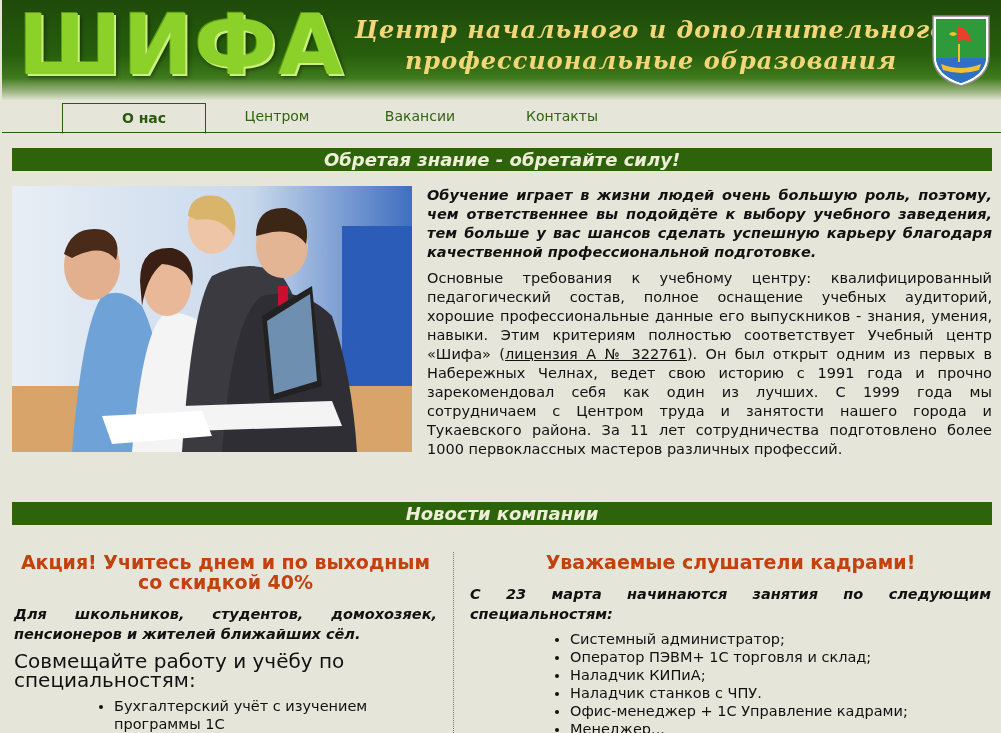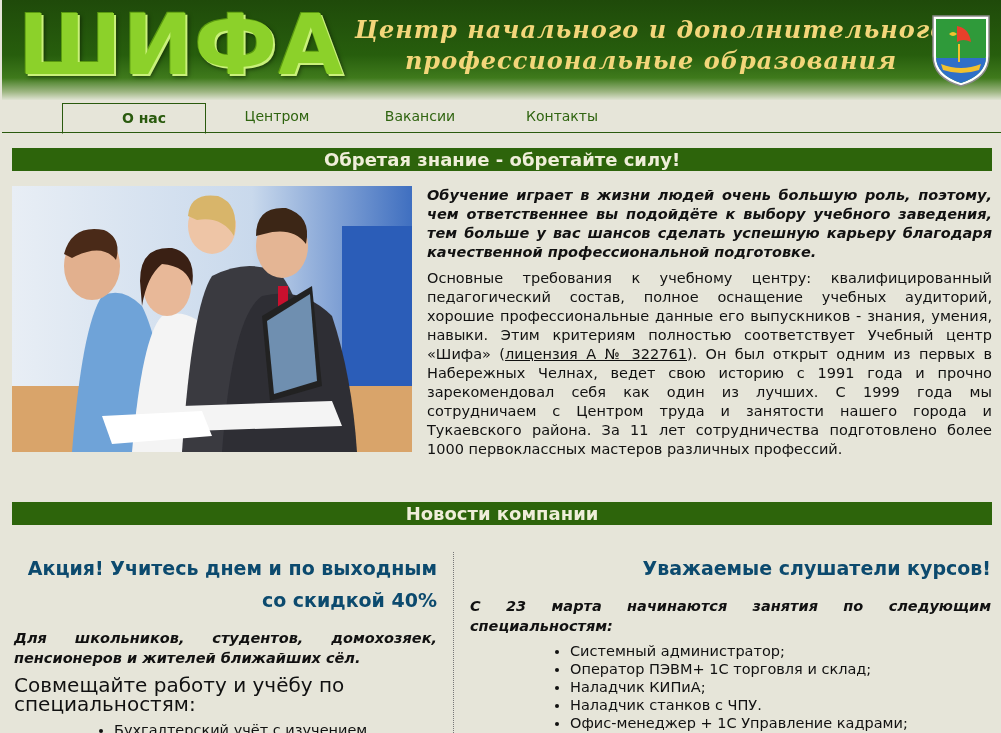--- a/index.html
+++ b/index.html
@@ -15,33 +15,33 @@
     font-family: "DejaVu Serif", serif; font-style: italic; font-weight: bold; font-size: 24px; line-height: 31px;
     color: #f3d67a; letter-spacing: 1px; margin-left: 29px; }
   .emblem { position: absolute; left: 927px; top: 12px; width: 64px; height: 76px; }
 
   .nav { position: absolute; left: 2px; top: 103px; width: 999px; height: 30px; border-bottom: 1px solid #2a5a0e; }
   .nav-tab { position: absolute; top: 0; height: 30px; width: 144px; text-align: center; line-height: 26px;
     font-size: 14px; color: #2f6410; cursor: pointer; }
   .nav-tab.active { border: 1px solid #2a5a0e; border-bottom: 1px solid #e6e5d9; height: 31px; font-weight: bold; color: #2a5a0e; line-height: 28px; padding-left: 20px; }
 
   .section-bar { position: absolute; left: 12px; width: 980px; height: 23px; background: #2d640b;
-    color: #efeed9; font-weight: bold; font-size: 18px; text-align: center; line-height: 23px; }
+    color: #efeed9; font-weight: bold; font-style: italic; font-size: 18px; text-align: center; line-height: 23px; }
 
   .photo { position: absolute; left: 12px; top: 186px; width: 400px; height: 266px; overflow: hidden; background: #c8d8e8; }
 
   .intro { position: absolute; left: 427px; top: 186px; width: 565px; }
   .intro-lead { font-style: italic; font-weight: bold; font-size: 14.5px; line-height: 19px; text-align: justify; }
   .intro-body { margin-top: 7px; font-size: 14.5px; line-height: 19px; text-align: justify; }
   .intro-body a { color: #111; text-decoration: underline; }
 
   .col-left { position: absolute; left: 14px; top: 552px; width: 423px; }
   .col-right { position: absolute; left: 470px; top: 552px; width: 521px; }
   .divider { position: absolute; left: 453px; top: 552px; width: 0; height: 181px; border-left: 1px dotted #777; }
-  .news-title { color: #0c4a6e; font-weight: bold; font-size: 19px; line-height: 32px; text-align: right; }
+  .news-title { color: #c2410c; font-weight: bold; font-size: 19px; line-height: 20px; text-align: center; }
   .news-lead { margin-top: 12px; font-weight: bold; font-style: italic; font-size: 14.5px; line-height: 20px; text-align: justify; }
   .news-text { margin-top: 8px; font-size: 20px; line-height: 19px; }
   .news-list { margin-top: 7px; list-style: disc; font-size: 14.5px; line-height: 18px; }
   .col-left .news-list { padding-left: 100px; }
   .col-right .news-list { padding-left: 100px; margin-top: 6px; }
   .col-right .news-lead { margin-top: 12px; }
 </style>
 </head>
 <body>
 
@@ -116,21 +116,21 @@
   <p class="news-text">Совмещайте работу и учёбу по специальностям:</p>
   <ul class="news-list">
     <li>Бухгалтерский учёт с изучением программы 1С</li>
     <li>Сметчик</li>
   </ul>
 </div>
 
 <div class="divider"></div>
 
 <div class="col-right">
-  <div class="news-title">Уважаемые слушатели курсов!</div>
+  <div class="news-title">Уважаемые слушатели кадрами!</div>
   <p class="news-lead">С 23 марта начинаются занятия по следующим специальностям:</p>
   <ul class="news-list">
     <li>Системный администратор;</li>
     <li>Оператор ПЭВМ+ 1С торговля и склад;</li>
     <li>Наладчик КИПиА;</li>
     <li>Наладчик станков с ЧПУ.</li>
     <li>Офис-менеджер + 1С Управление кадрами;</li>
     <li>Менеджер...</li>
   </ul>
 </div>

